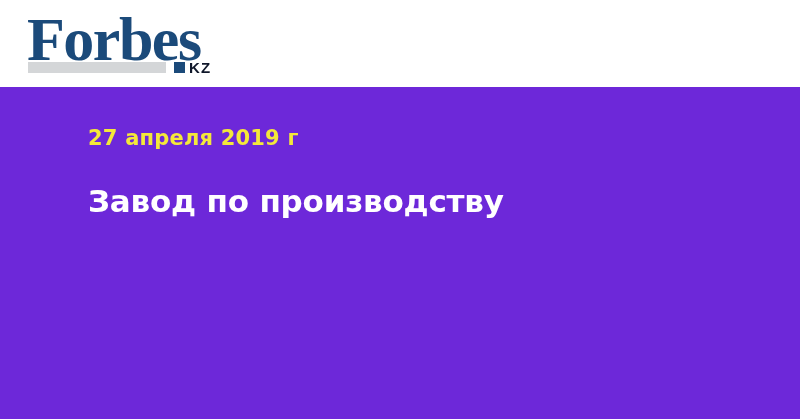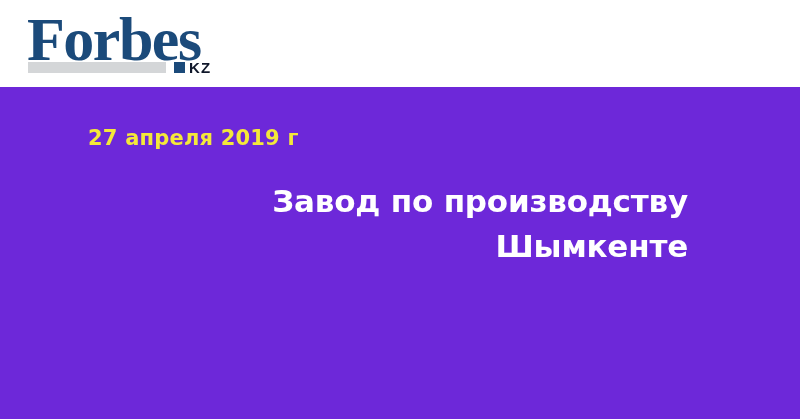--- a/index.html
+++ b/index.html
@@ -116,21 +116,20 @@
     font-weight: bold;
     font-size: 31px;
     line-height: 45px;
     letter-spacing: -0.2px;
     color: #ffffff;
   }
 
   .hero-title .line {
     display: block;
     white-space: nowrap;
-    text-align: right;
   }
 </style>
 </head>
 <body>
 
 <div class="page">
 
   <div class="header">
     <div class="logo">
       <div class="logo-word">Forbes</div>
@@ -138,17 +137,16 @@
       <div class="logo-square"></div>
       <div class="logo-kz">KZ</div>
     </div>
   </div>
 
   <div class="hero">
     <div class="hero-date">27 апреля 2019 г</div>
 
     <div class="hero-title">
       <span class="line">Завод по производству</span>
-      <span class="line">Шымкенте</span>
     </div>
   </div>
 
 </div>
 
 </body></html>

